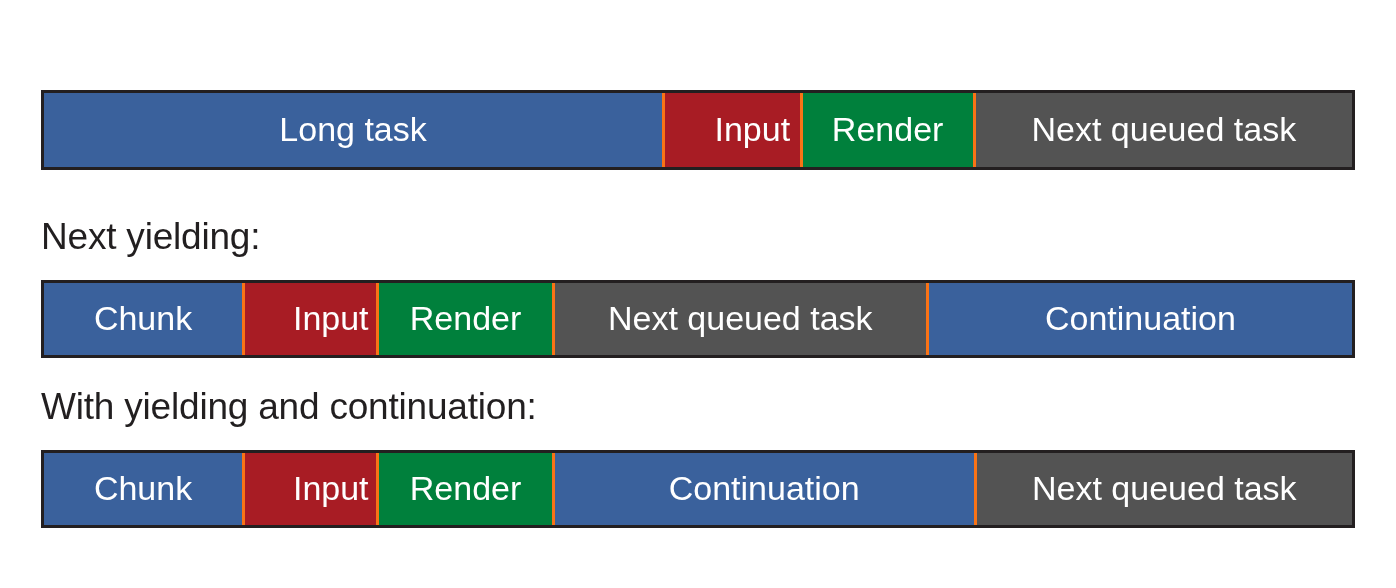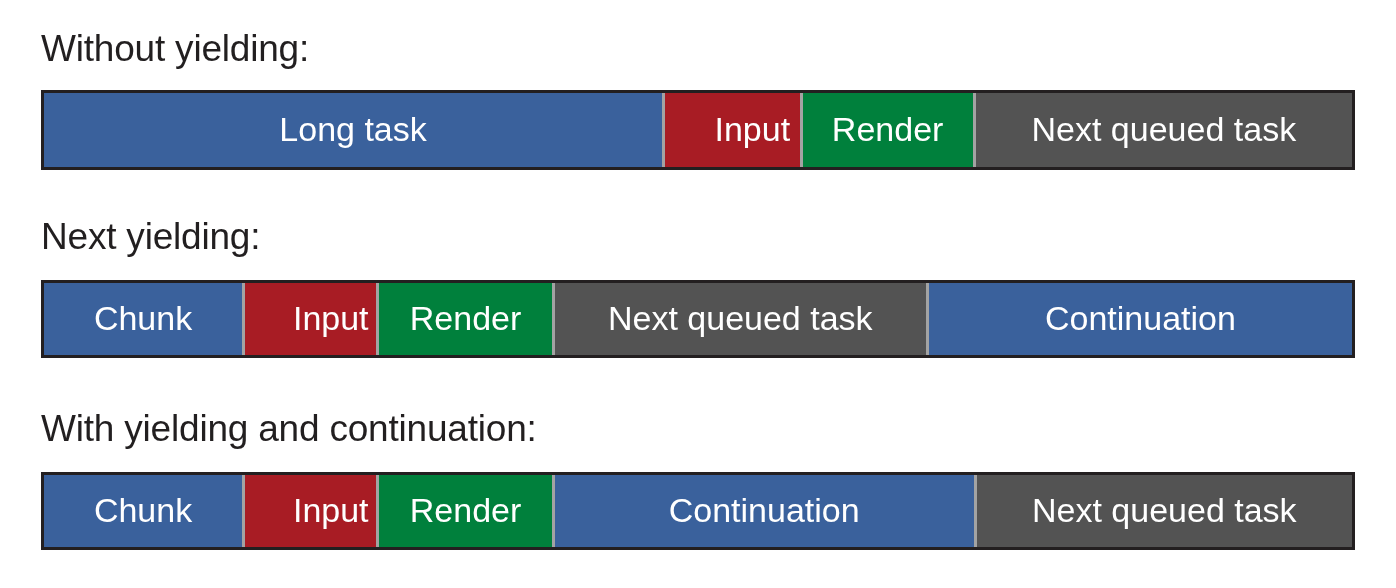--- a/index.html
+++ b/index.html
@@ -54,21 +54,21 @@
     position: relative;
     box-sizing: border-box;
     display: flex;
     align-items: center;
     justify-content: center;
     color: #ffffff;
     font-size: 34px;
     line-height: 1;
     white-space: nowrap;
     overflow: hidden;
-    border-right: 3px solid #a3a3a3;
+    border-right: 3px solid #f97316;
   }
   .segment:last-child {
     border-right: none;
   }
 
   .seg-blue  { background: #3a619c; }
   .seg-red   { background: #a81c24; padding-left: 40px; }
   .seg-green { background: #00803c; }
   .seg-gray  { background: #535353; text-align: center; }
 
@@ -80,31 +80,30 @@
 
   
   #row-0 { top: 30px;  height: 140px; }
   #row-0 .section-label { top: 0px; }
   #row-0 .timeline { top: 60px; height: 80px; }
 
   #row-1 { top: 218px; height: 140px; }
   #row-1 .section-label { top: 0px; }
   #row-1 .timeline { top: 62px; height: 78px; }
 
-  #row-2 { top: 410px; height: 140px; }
+  #row-2 { top: 388px; height: 140px; }
   #row-2 .section-label { top: 0px; }
   #row-2 .timeline { top: 62px; height: 78px; }
 </style>
 </head>
 <body>
 
 <div id="diagram">
 
   <div class="section" id="row-0">
-    <div class="section-label">Without yielding:</div>
     <div class="timeline">
         <div class="segment seg-blue" style="flex: 0 0 47.4886%; background-color: rgb(58, 97, 156);">
           <span class="seg-label">Long task</span>
         </div>
         <div class="segment seg-red" style="flex: 0 0 10.5023%; background-color: rgb(168, 28, 36);">
           <span class="seg-label">Input</span>
         </div>
         <div class="segment seg-green" style="flex: 0 0 13.242%; background-color: rgb(0, 128, 60);">
           <span class="seg-label">Render</span>
         </div>

